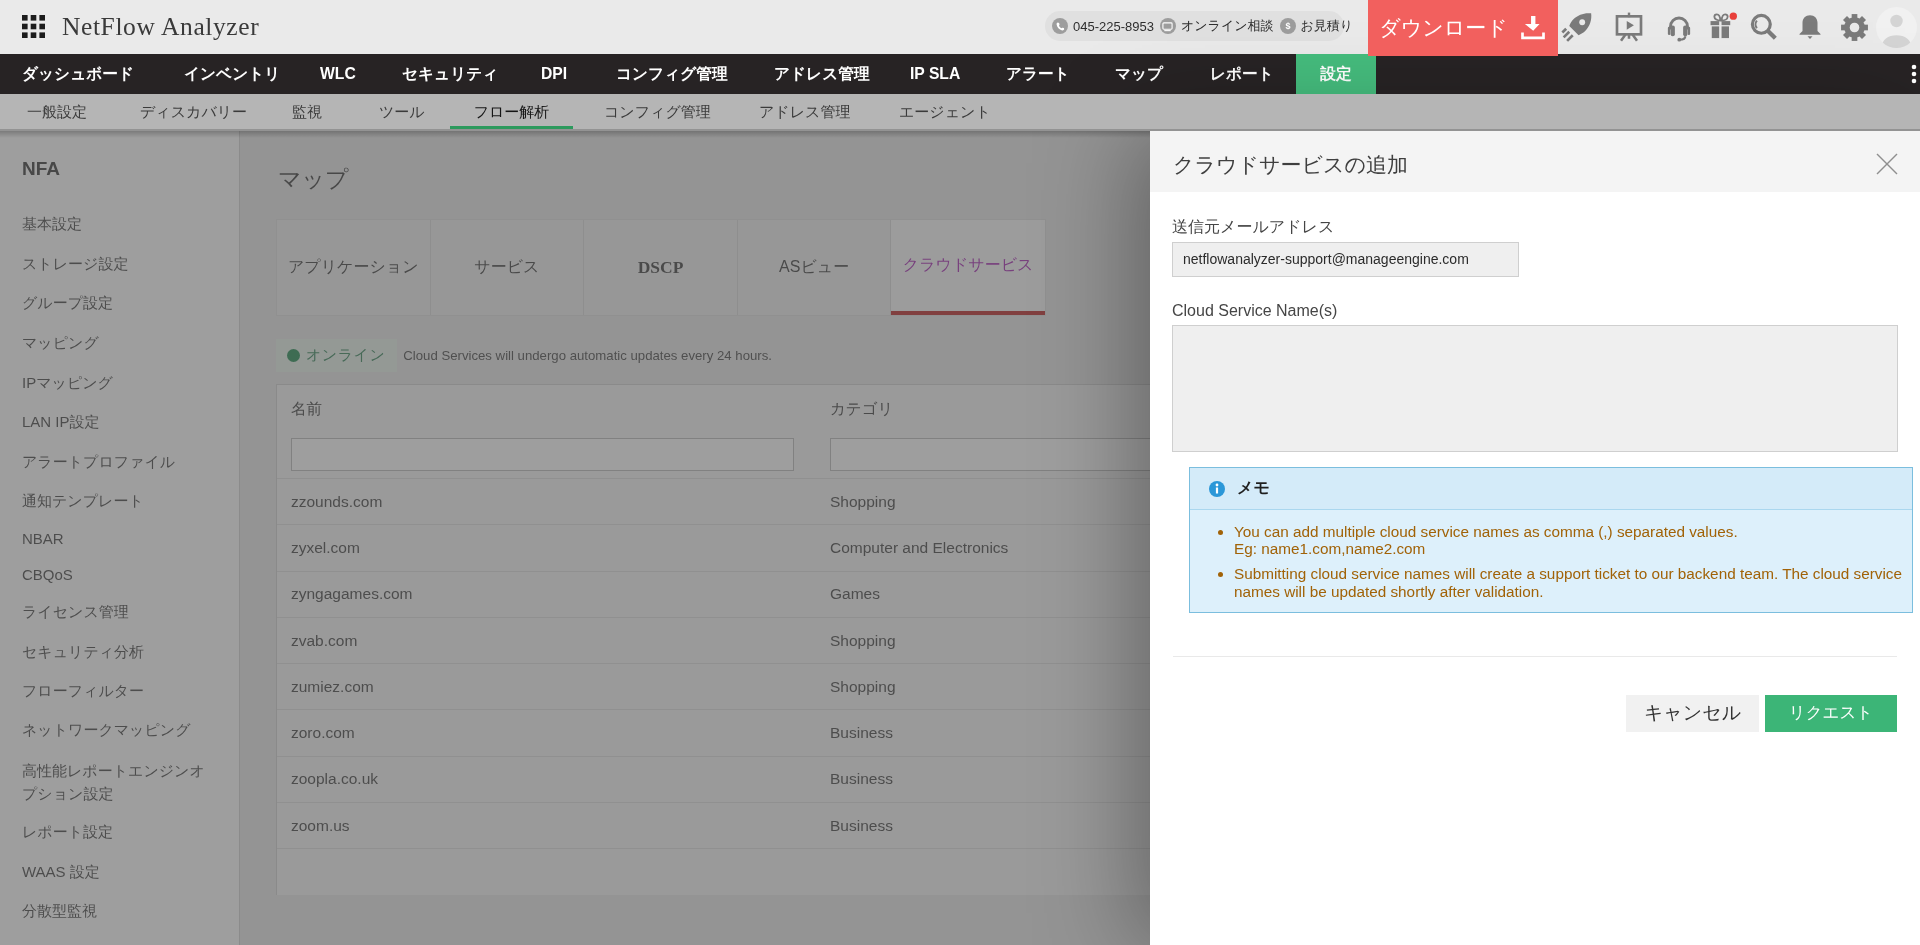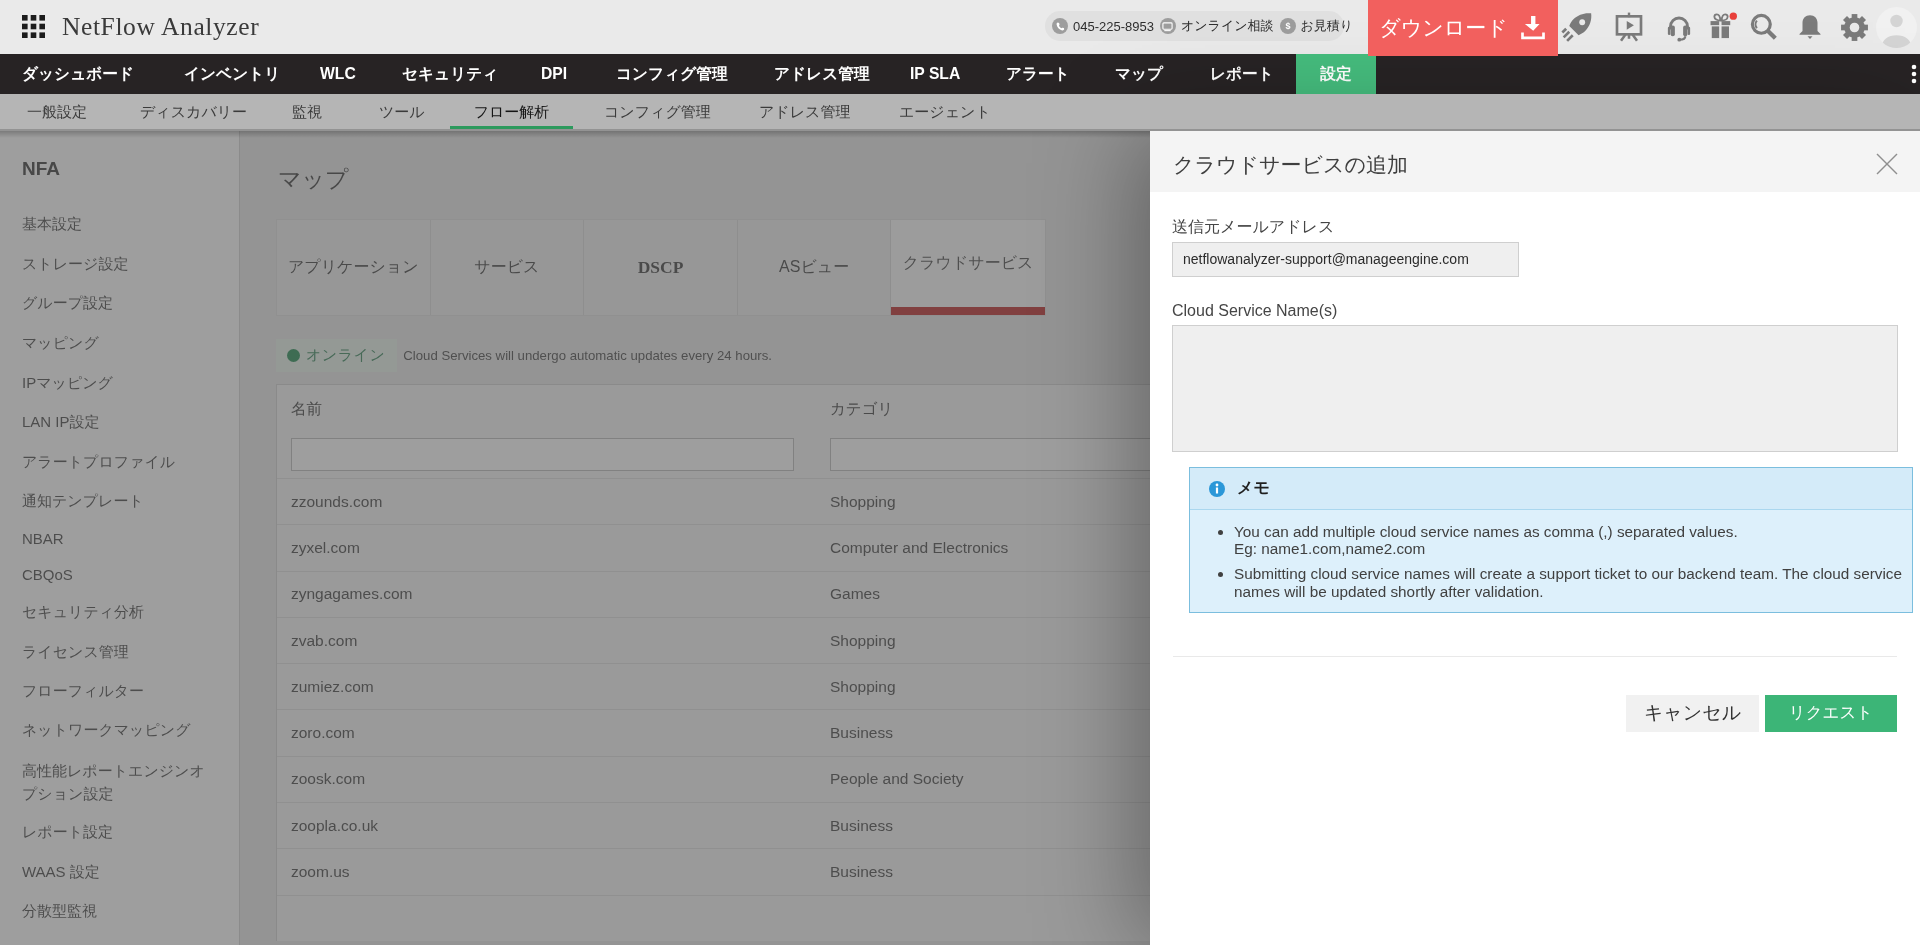--- a/index.html
+++ b/index.html
@@ -39,21 +39,21 @@
 .sidebar li:nth-child(11) { margin-top:-1.6px; }
 .sidebar li:nth-child(12) { margin-top:0.4px; }
 .sidebar li:nth-child(13) { margin-top:-0.6px; }
 .sidebar li:nth-child(14) { margin-top:-0.6px; }
 
 .content { position:absolute; left:240px; top:0; width:912px; height:814px; }
 .ctitle { position:absolute; left:38px; top:33px; font-size:23px; color:#2f2f2f; }
 .tabs { position:absolute; left:36px; top:88px; width:770px; height:97px; display:flex; border:1px solid #dcdcdc; background:#efefef; }
 .tab { width:153.6px; height:95px; border-right:1px solid #d8d8d8; display:flex; align-items:center; justify-content:center; font-size:16px; color:#333; }
 .tab:last-child { border-right:none; }
-.tab.act { background:#fafafa; border-bottom:8px solid #b91c1c; color:#404040; }
+.tab.act { background:#fafafa; border-bottom:4px solid #b91c1c; color:#a21caf; }
 .statusrow { position:absolute; left:36px; top:208px; height:33px; display:flex; align-items:center; }
 .badge { height:33px; background:#e7f2ea; display:flex; align-items:center; padding:0 12px 0 11px; }
 .badge .dot { width:13px; height:13px; border-radius:50%; background:#17874a; margin-right:6px; }
 .badge .btx { color:#2e8154; font-size:15px; letter-spacing:0.5px; }
 .note { margin-left:6px; font-size:13.2px; color:#3f3f3f; }
 
 .table { position:absolute; left:36px; top:253px; width:1620px; background:#f4f4f4; border:1px solid #cfcfcf; border-bottom:none; }
 .thead { padding:14px 14px 0 14px; }
 .thr { display:flex; font-size:15.5px; color:#333; }
 .th1 { width:539px; }
@@ -70,21 +70,21 @@
 .mhead { position:absolute; left:0; top:0; width:770px; height:61px; background:#f4f4f4; }
 .mhead h2 { position:absolute; left:23px; top:20px; font-size:21px; color:#3f3f3f; font-weight:normal; }
 .mclose { position:absolute; left:725.5px; top:21.5px; width:22px; height:22px; }
 .mlabel { position:absolute; left:22px; font-size:16px; color:#454545; }
 .minput { position:absolute; left:22px; top:111px; width:347px; height:35px; background:#efefef; border:1px solid #cfcfcf; font-size:14px; color:#2b2b2b; line-height:33px; padding-left:10px; }
 .mtextarea { position:absolute; left:22px; top:194px; width:726px; height:127px; background:#efefef; border:1px solid #cfcfcf; }
 .infobox { position:absolute; left:39px; top:336px; width:724px; height:146px; border:1px solid #7bbede; background:#ddf0fb; }
 .ibhead { height:42px; background:#d4ebf9; border-bottom:1px solid #aad7ef; display:flex; align-items:center; padding-left:19px; }
 .ibhead b { margin-left:12px; font-size:16px; color:#1f1f1f; }
 .iblist { margin:12.5px 0 0 44px; width:674px; }
-.iblist li { font-size:15.3px; color:#404040; line-height:17.7px; margin-bottom:7.5px; }
+.iblist li { font-size:15.3px; color:#a16207; line-height:17.7px; margin-bottom:7.5px; }
 .msep { position:absolute; left:23px; top:525px; width:724px; height:1px; background:#e9e9e9; }
 .mbtns { position:absolute; left:0; top:563.5px; width:747px; height:37.5px; display:flex; justify-content:flex-end; }
 .btn-cancel { width:133px; height:37.5px; background:#f1f1f1; color:#333; font-size:19px; display:flex; align-items:center; justify-content:center; }
 .btn-req { width:132px; height:37.5px; background:#3cb577; color:#fff; font-size:16.5px; display:flex; align-items:center; justify-content:center; margin-left:6px; }
 </style>
 </head>
 <body>
 
 <div class="topbar">
   <svg class="gridicon" width="24" height="24" viewBox="0 0 24 24">
@@ -246,22 +246,22 @@
       <li>基本設定</li>
       <li>ストレージ設定</li>
       <li>グループ設定</li>
       <li>マッピング</li>
       <li>IPマッピング</li>
       <li>LAN IP設定</li>
       <li>アラートプロファイル</li>
       <li>通知テンプレート</li>
       <li>NBAR</li>
       <li>CBQoS</li>
+      <li>ライセンス管理</li>
       <li>セキュリティ分析</li>
-      <li>ライセンス管理</li>
       <li>フローフィルター</li>
       <li>ネットワークマッピング</li>
       <li class="wrap">高性能レポートエンジンオプション設定</li>
       <li>レポート設定</li>
       <li>WAAS 設定</li>
       <li>分散型監視</li>
     </ul>
   </div>
 
   <div class="content">
@@ -309,24 +309,20 @@
           <div class="c1">zvab.com</div>
           <div>Shopping</div>
         </div>
       <div class="trow">
           <div class="c1">zumiez.com</div>
           <div>Shopping</div>
         </div>
       <div class="trow">
           <div class="c1">zoro.com</div>
           <div>Business</div>
-        </div>
-      <div class="trow">
-          <div class="c1">zoosk.com</div>
-          <div>People and Society</div>
         </div>
       <div class="trow">
           <div class="c1">zoopla.co.uk</div>
           <div>Business</div>
         </div>
       <div class="trow">
           <div class="c1">zoom.us</div>
           <div>Business</div>
         </div>
       <div class="trow">

